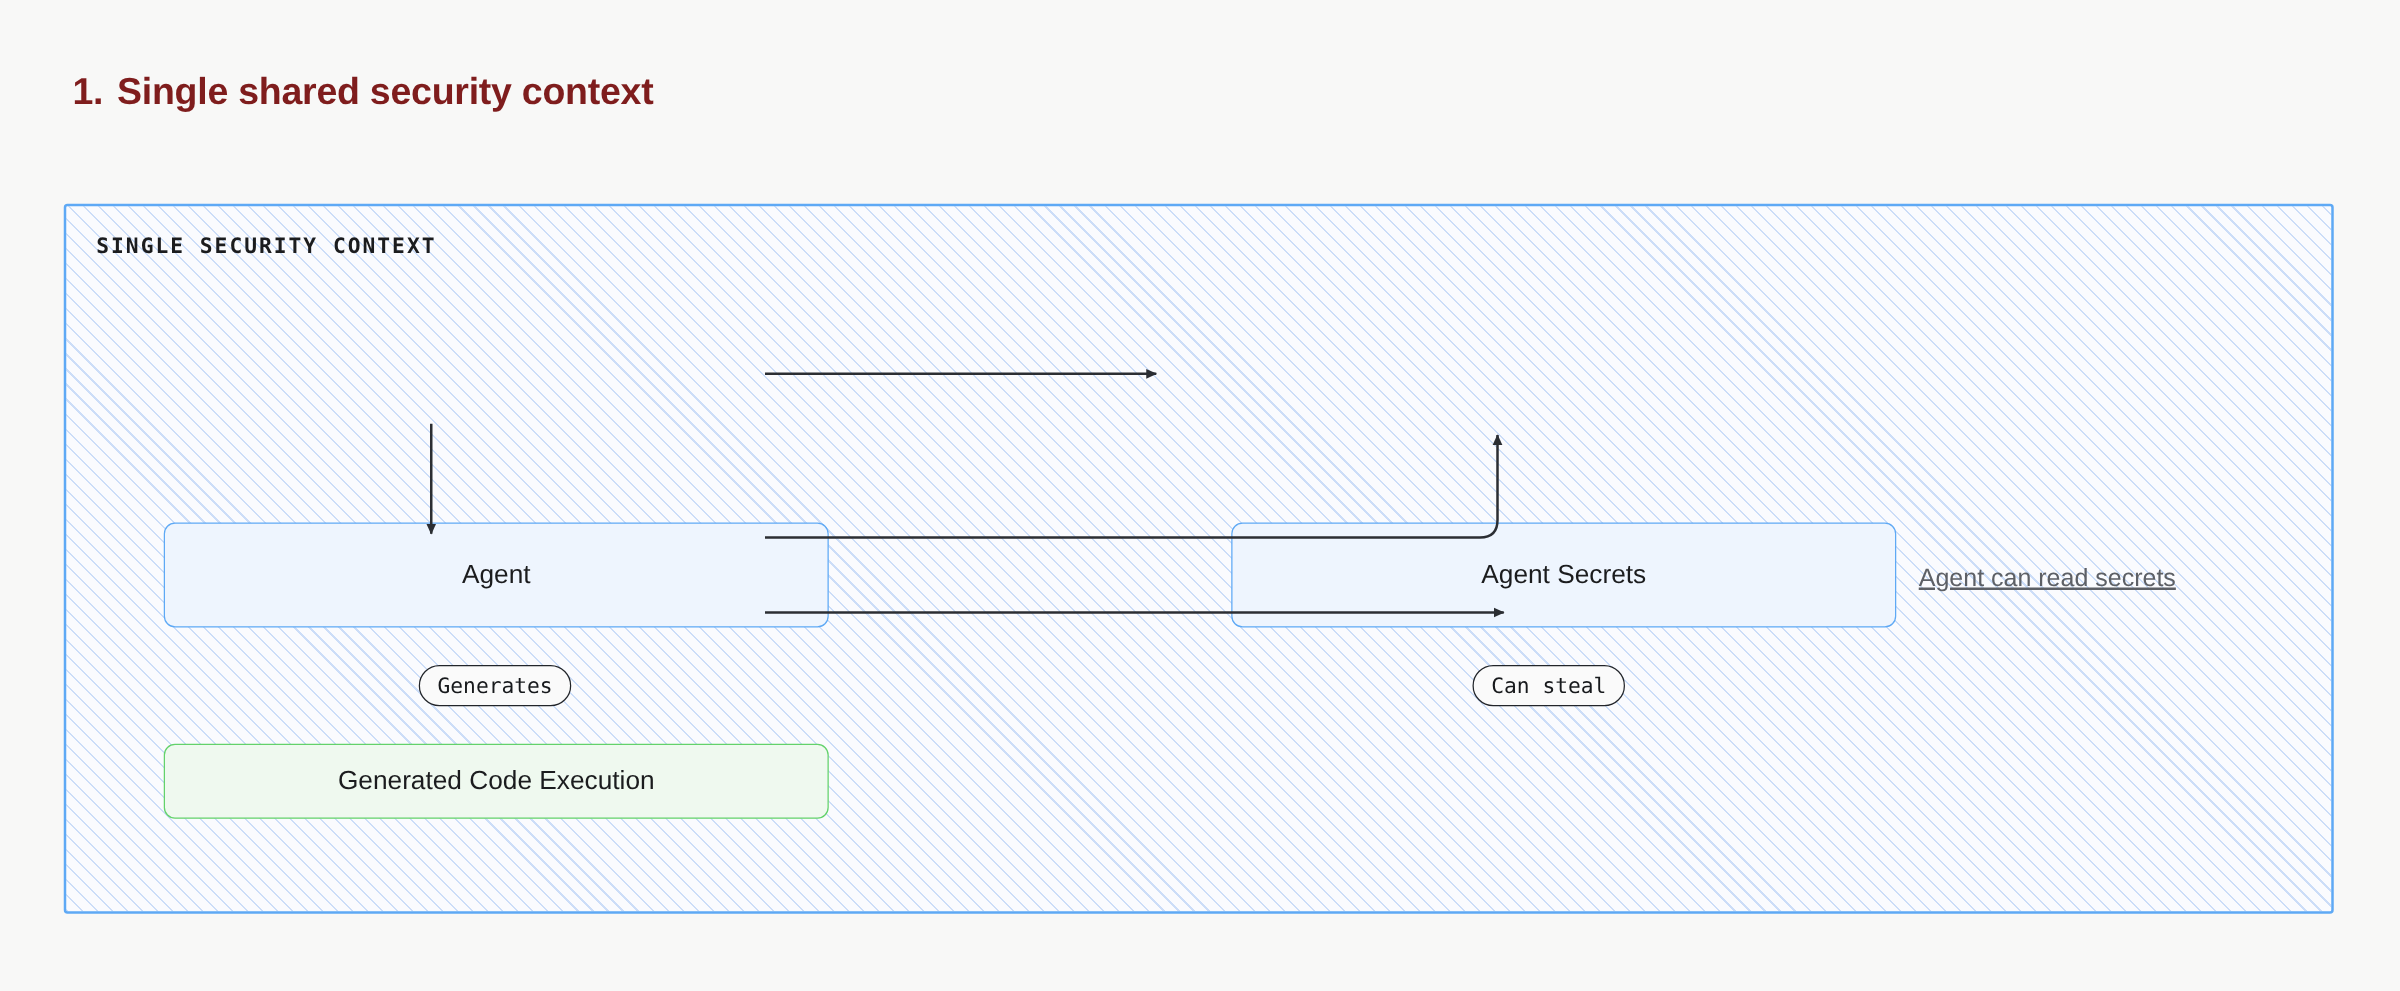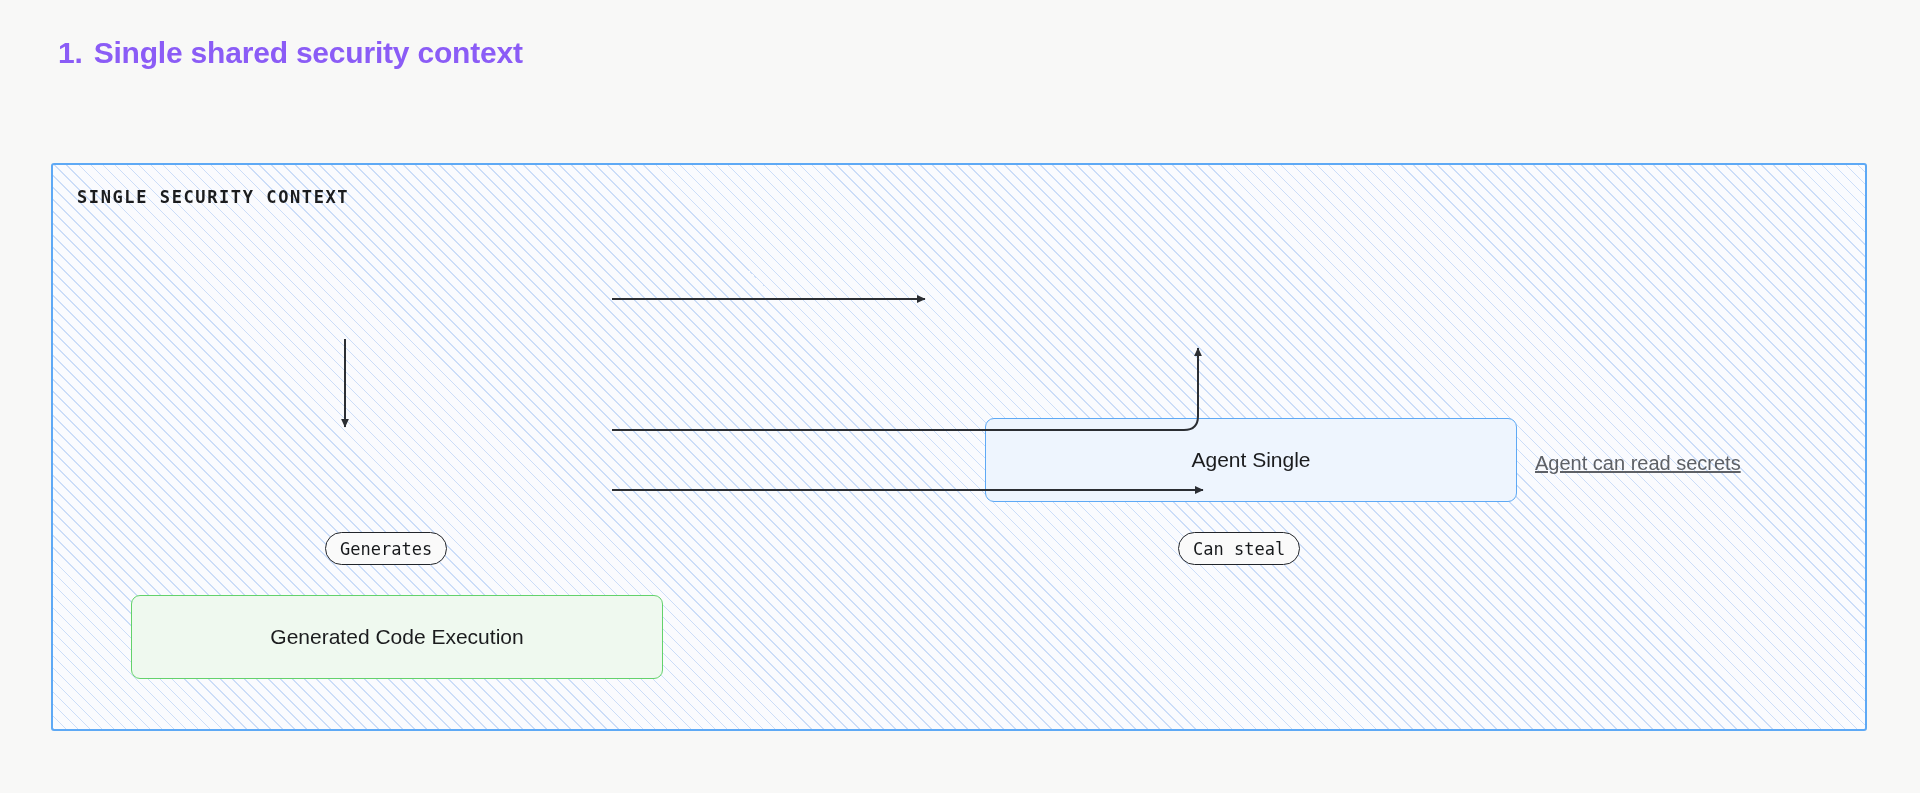--- a/index.html
+++ b/index.html
@@ -12,24 +12,24 @@
     height: 793px;
     font-family: "Liberation Sans", sans-serif;
     overflow: hidden;
     position: relative;
   }
 
   
   .page-title {
     position: absolute;
     left: 58px;
-    top: 36px;
+    top: 57px;
     font-size: 30px;
     font-weight: 700;
-    color: #8b5cf6;
+    color: #7f1d1d;
     letter-spacing: -0.2px;
     white-space: nowrap;
   }
   .page-title .num { margin-right: 11px; }
 
   
   .context-box {
     position: absolute;
     left: 51px;
     top: 163px;
@@ -76,41 +76,41 @@
     background: #eef5fe;
     border: 1.6px solid #5ea9f5;
   }
   .node.green {
     background: #eff9ef;
     border: 1.6px solid #63d26b;
   }
 
   #node-agent        { left: 78px;  top: 253px; width: 532px; height: 84px; }
   #node-secrets      { left: 932px; top: 253px; width: 532px; height: 84px; }
-  #node-codeexec     { left: 78px;  top: 430px; width: 532px; height: 84px; }
+  #node-codeexec     { left: 78px;  top: 430px; width: 532px; height: 60px; }
 
   
   .edge-pill {
     position: absolute;
     box-sizing: border-box;
     display: flex;
     align-items: center;
     justify-content: center;
     height: 33px;
     padding: 0 14px;
     border: 1.8px solid #22252a;
     border-radius: 17px;
     background: #fafafa;
     font-family: "DejaVu Sans Mono", "Liberation Mono", monospace;
     font-size: 17px;
     color: #17191c;
     white-space: nowrap;
     z-index: 5;
   }
-  #pill-generates { left: 272px;  top: 367px; justify-content: flex-end; }
+  #pill-generates { left: 282px;  top: 367px; justify-content: flex-end; }
   #pill-cansteal  { left: 1125px; top: 367px; align-items: center; }
 
   
   .annotation {
     position: absolute;
     font-size: 20px;
     color: #5d6066;
     line-height: 38px;
     white-space: pre-line;
   }
@@ -147,23 +147,26 @@
 
     <path d="M 559 134 L 872 134" fill="none" stroke="#2b2e33" stroke-width="2" marker-end="url(#arrowhead)"></path>
 
     <path d="M 292 174 L 292 262" fill="none" stroke="#2b2e33" stroke-width="2" marker-end="url(#arrowhead)"></path>
 
     <path d="M 559 265 L 1131 265 Q 1145 265 1145 251 L 1145 183" fill="none" stroke="#2b2e33" stroke-width="2" marker-end="url(#arrowhead)"></path>
 
     <path d="M 559 325 L 1150 325" fill="none" stroke="#2b2e33" stroke-width="2" marker-end="url(#arrowhead)"></path>
   </svg>
 
+  <div class="node blue" id="node-agent">
+    <span>Agent</span>
+  </div>
 
   <div class="node blue" id="node-secrets">
-    <span>Agent Single</span>
+    <span>Agent Secrets</span>
   </div>
 
   <div class="node green" id="node-codeexec">
     <span>Generated Code Execution</span>
   </div>
 
   <div class="edge-pill" id="pill-generates">
     <span>Generates</span>
   </div>
 

